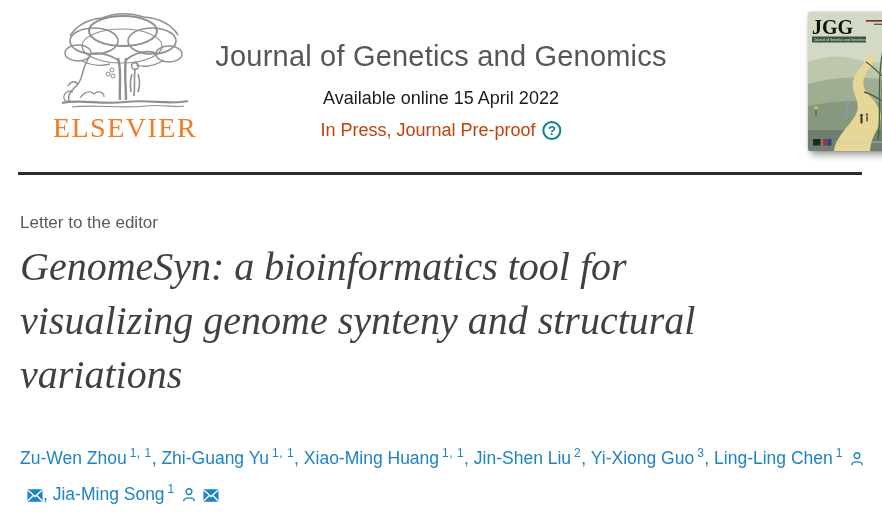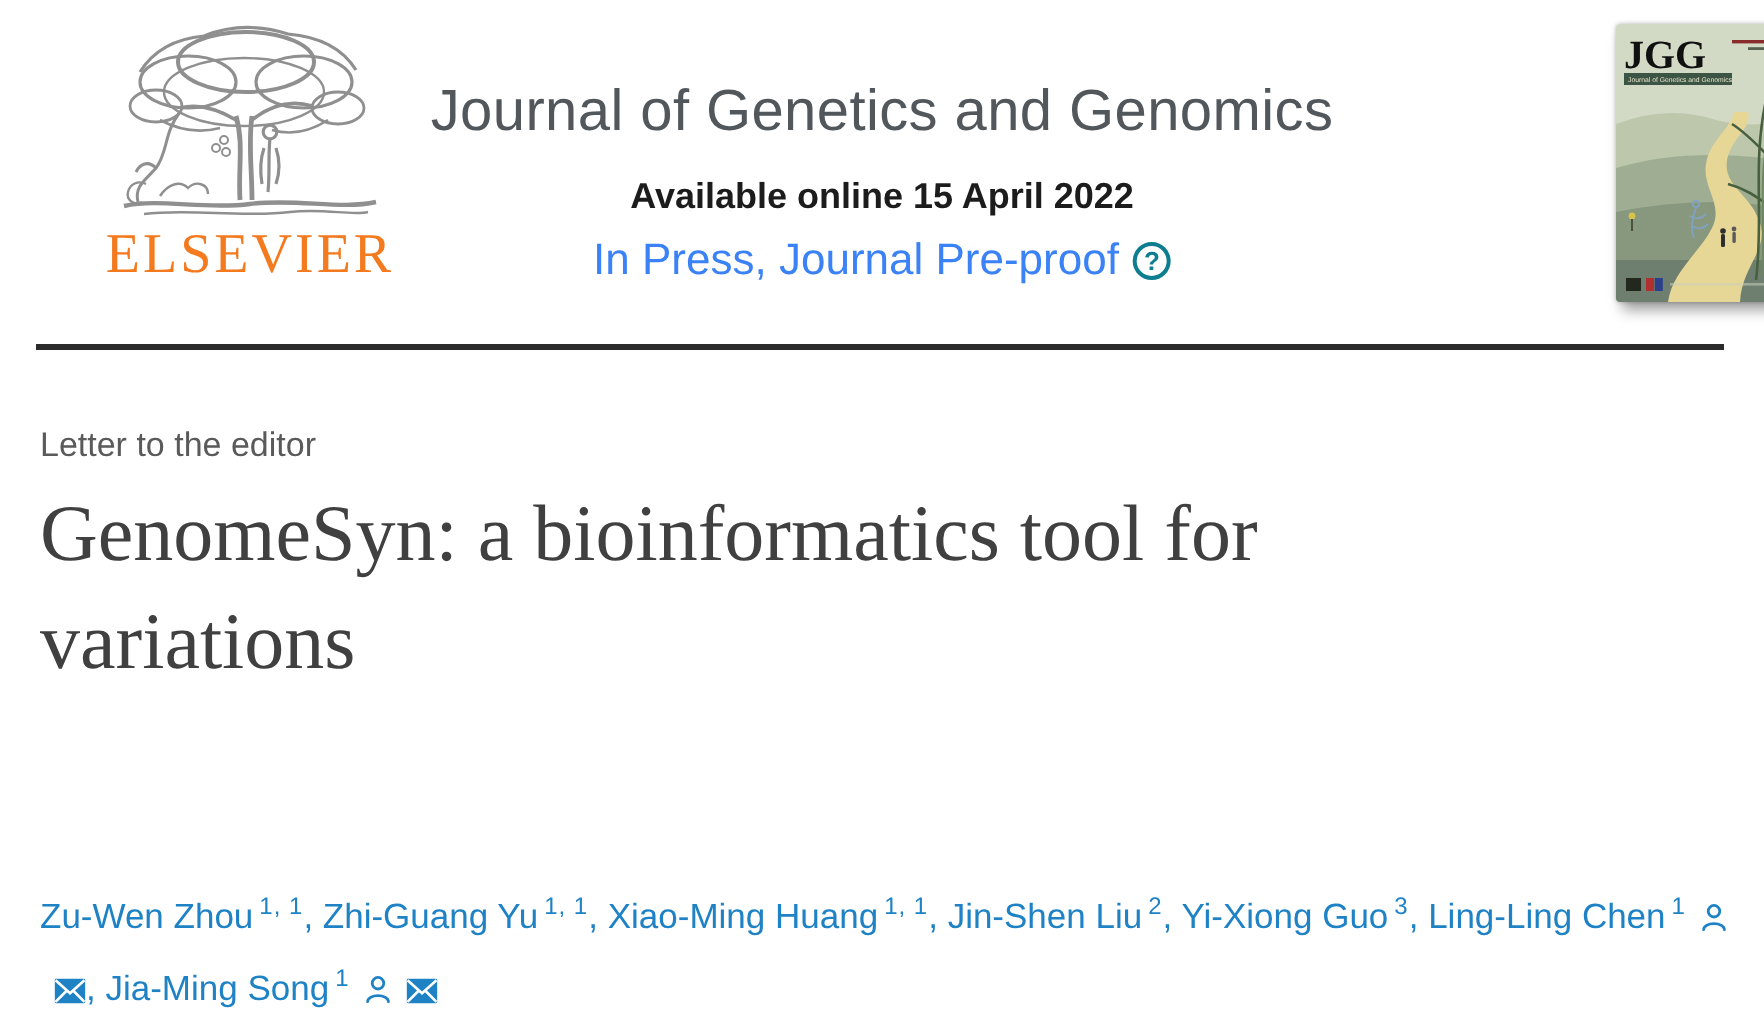--- a/index.html
+++ b/index.html
@@ -21,26 +21,26 @@
   
   .masthead-center {
     position:absolute; left:50%; top:38px; transform:translateX(-50%);
     text-align:center; white-space:nowrap;
   }
   .journal-title {
     font-size:29px; color:#52575c; letter-spacing:0.2px; line-height:36px;
     cursor:pointer;
   }
   .available-online {
-    font-size:18px; color:#1c1c1c; margin-top:13px; line-height:22px;font-weight:bold;
+    font-size:18px; color:#1c1c1c; margin-top:13px; line-height:22px;
   }
   .in-press-row {
     margin-top:9px; line-height:24px; display:flex; align-items:center; justify-content:center;
   }
-  .in-press-link { font-size:22px; color:#3b82f6; cursor:pointer; }
+  .in-press-link { font-size:18px; color:#c2410c; cursor:pointer; }
   .help-icon {
     display:inline-flex; align-items:center; justify-content:center;
     width:19px; height:19px; margin-left:7px;
     border:2px solid #0d7d90; border-radius:50%;
     font-size:13px; font-weight:bold; color:#0d7d90; cursor:pointer;
     line-height:1;
   }
 
   
   .cover-thumb {
@@ -55,21 +55,21 @@
   
   .section-label {
     position:absolute; left:20px; top:213px;
     font-family:Liberation Sans, sans-serif; font-size:17px; color:#5a5a5a;
   }
   .article-title {
     position:absolute; left:20px; top:240px; width:844px;
     font-family:"Liberation Serif", serif; font-weight:400;
     font-size:40px; line-height:54px; color:#404040;
   }
-  .article-title .tline { display:block; }
+  .article-title .tline { display:block;font-style:italic; }
 
   .authors {
     position:absolute; left:20px; top:438px; width:846px;
     font-size:17.5px; line-height:31px; color:#1e82c5;
   }
   .author-name { color:#1e82c5; cursor:pointer; }
   .author-sup { font-size:12px; margin-left:3px; letter-spacing:0.5px; }
   .author-sep { color:#1e82c5; }
   .a-icon { margin-left:7px; vertical-align:-2px; cursor:pointer; }
 </style>
@@ -178,20 +178,21 @@
       <rect x="7.5" y="97.5" width="1" height="6" fill="#4a523f"></rect>
     </svg>
   </div>
 
   <div class="rule"></div>
 
   <div class="section-label">Letter to the editor</div>
 
   <h1 class="article-title">
     <span class="tline">GenomeSyn: a bioinformatics tool for</span>
+    <span class="tline">visualizing genome synteny and structural</span>
     <span class="tline">variations</span>
   </h1>
 
   <div class="authors"><span class="author-name">Zu-Wen Zhou<sup class="author-sup">1, 1</sup></span><span class="author-sep">, </span><span class="author-name">Zhi-Guang Yu<sup class="author-sup">1, 1</sup></span><span class="author-sep">, </span><span class="author-name">Xiao-Ming Huang<sup class="author-sup">1, 1</sup></span><span class="author-sep">, </span><span class="author-name">Jin-Shen Liu<sup class="author-sup">2</sup></span><span class="author-sep">, </span><span class="author-name">Yi-Xiong Guo<sup class="author-sup">3</sup></span><span class="author-sep">, </span><span class="author-name">Ling-Ling Chen<sup class="author-sup">1</sup></span><svg width="14" height="15" viewBox="0 0 24 26" class="a-icon">
         <circle cx="12" cy="8" r="5" fill="none" stroke="#1e82c5" stroke-width="2.4"></circle>
         <path d="M3,24 C3,17 21,17 21,24" fill="none" stroke="#1e82c5" stroke-width="2.4" stroke-linecap="round"></path>
       </svg><svg width="16" height="13" viewBox="0 0 22 18" class="a-icon">
         <rect x="0.5" y="0.5" width="21" height="17" rx="1" fill="#1e82c5"></rect>
         <path d="M1,1.5 L11,10.5 L21,1.5 M1,16.5 L8.5,9 M21,16.5 L13.5,9" stroke="#ffffff" stroke-width="1.8" fill="none"></path>
       </svg><span class="author-sep">, </span><span class="author-name">Jia-Ming Song<sup class="author-sup">1</sup></span><svg width="14" height="15" viewBox="0 0 24 26" class="a-icon">

